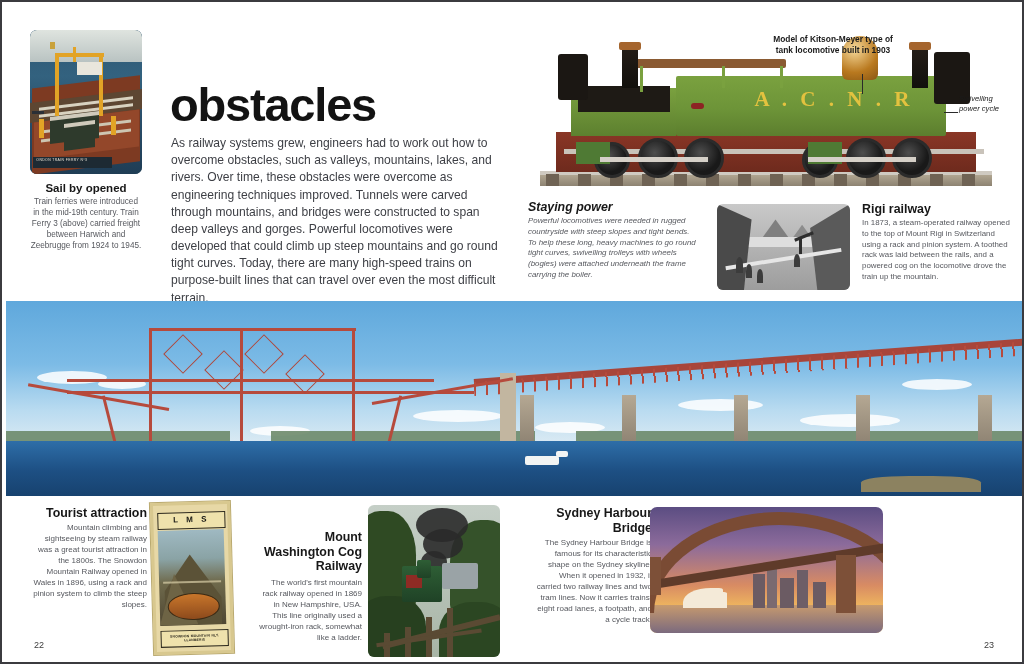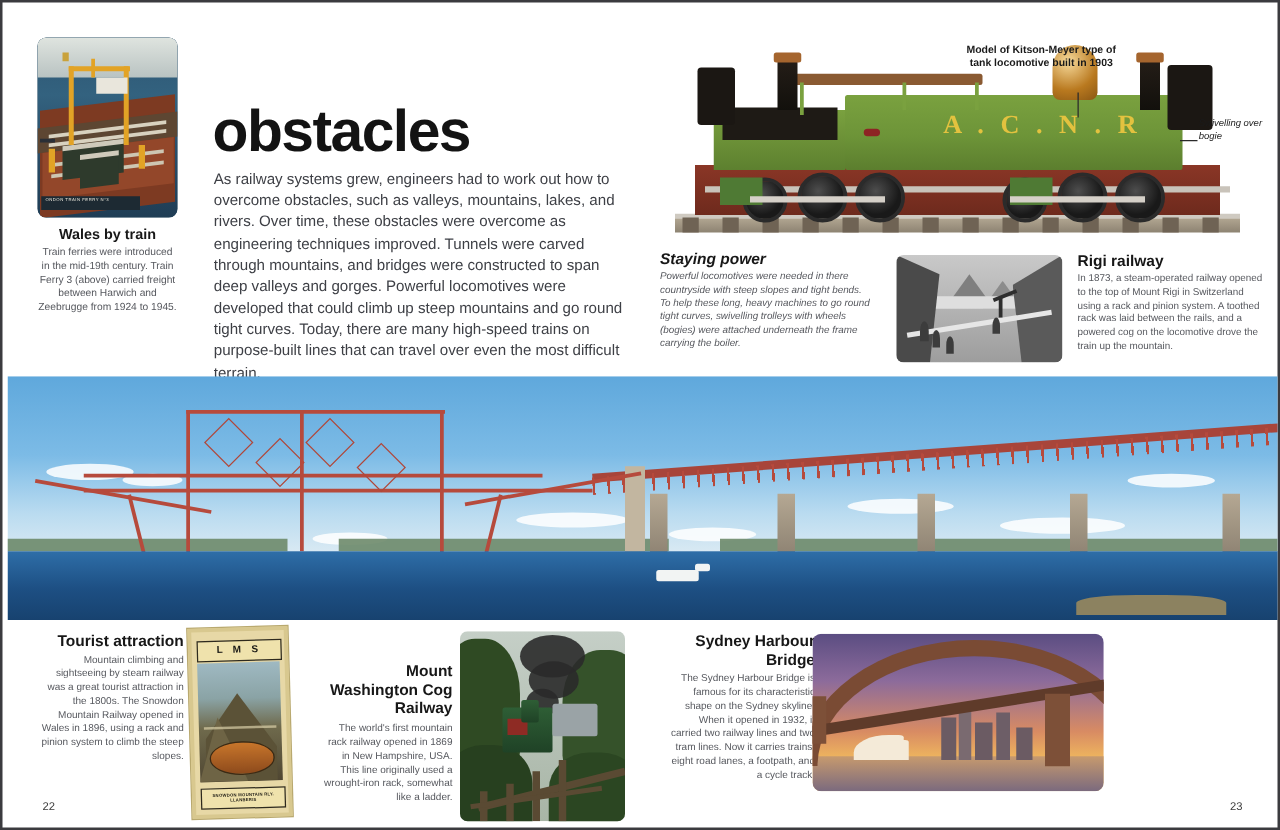--- a/index.html
+++ b/index.html
@@ -164,21 +164,21 @@
       <div class="crane" style="left:38%;top:12%;width:3px;height:10%;"></div>
       <div class="crane" style="left:8%;top:62%;width:5px;height:13%;"></div>
       <div class="crane" style="left:72%;top:60%;width:5px;height:13%;"></div>
       <div style="position:absolute;left:42%;top:22%;width:22%;height:9%;background:#e9e6dc;"></div>
       <div style="position:absolute;left:18%;top:8%;width:5px;height:7px;background:#c9a23b;"></div>
       <div style="position:absolute;left:2%;top:56%;width:12px;height:3px;background:#2a2f36;"></div>
       <div class="lbl-strip">
         <span>ONDON      TRAIN FERRY N°3</span>
       </div>
     </div>
-    <div class="sail-cap-t">Wales by train</div>
+    <div class="sail-cap-t">Sail by opened</div>
     <div class="sail-cap-b">Train ferries were introduced in the mid-19th century. Train Ferry 3 (above) carried freight between Harwich and Zeebrugge from 1924 to 1945.</div>
   </div>
 
   <div class="title2">obstacles</div>
   <div class="intro">As railway systems grew, engineers had to work out how to overcome obstacles, such as valleys, mountains, lakes, and rivers. Over time, these obstacles were overcome as engineering techniques improved. Tunnels were carved through mountains, and bridges were constructed to span deep valleys and gorges. Powerful locomotives were developed that could climb up steep mountains and go round tight curves. Today, there are many high-speed trains on purpose-built lines that can travel over even the most difficult terrain.</div>
 
   <div class="loco-img">
     <div class="loco-base"></div>
     <div class="railtop"></div>
     <div class="sleeper" style="left:30px;"></div>
@@ -222,25 +222,25 @@
     <div class="wheel" style="left:330px;width:34px;height:34px;"></div>
     <div class="wheel" style="left:376px;width:34px;height:34px;"></div>
     <div style="position:absolute;left:60px;bottom:28px;width:34px;height:22px;background:#4f7a34;"></div>
     <div style="position:absolute;left:292px;bottom:28px;width:34px;height:22px;background:#4f7a34;"></div>
     <div style="position:absolute;left:84px;bottom:30px;width:108px;height:5px;background:#d5d0c8;"></div>
     <div style="position:absolute;left:292px;bottom:30px;width:108px;height:5px;background:#d5d0c8;"></div>
   </div>
   <div class="leader" style="left:940px;top:108px;width:14px;height:1.4px;"></div>
   <div class="leader" style="left:858px;top:70px;width:1.4px;height:20px;"></div>
   <div class="loco-note1">Model of Kitson-Meyer type of tank locomotive built in 1903</div>
-  <div class="loco-note2">Swivelling over bogie</div>
+  <div class="loco-note2">Swivelling power cycle</div>
 
   <div class="staying">
     <div class="h">Staying power</div>
-    <div class="p">Powerful locomotives were needed in there countryside with steep slopes and tight bends. To help these long, heavy machines to go round tight curves, swivelling trolleys with wheels (bogies) were attached underneath the frame carrying the boiler.</div>
+    <div class="p">Powerful locomotives were needed in rugged countryside with steep slopes and tight bends. To help these long, heavy machines to go round tight curves, swivelling trolleys with wheels (bogies) were attached underneath the frame carrying the boiler.</div>
   </div>
 
   <div class="rigi-img">
     <div class="eng"></div>
     <div class="eng-mtn" style="left:30%;top:18%;width:28%;height:30%;clip-path:polygon(50% 0,100% 100%,0 100%);"></div>
     <div class="eng-mtn" style="left:52%;top:24%;width:24%;height:26%;clip-path:polygon(50% 0,100% 100%,0 100%);background:#8c8c8c;"></div>
     <div class="eng-lake"></div>
     <div class="eng-cliff" style="left:0;top:0;width:26%;height:100%;clip-path:polygon(0 0,100% 18%,78% 100%,0 100%);"></div>
     <div class="eng-cliff" style="right:0;top:0;width:30%;height:100%;clip-path:polygon(100% 0,100% 100%,18% 100%,0 28%);background:#5a5a5a;"></div>
     <div class="eng-path"></div>

